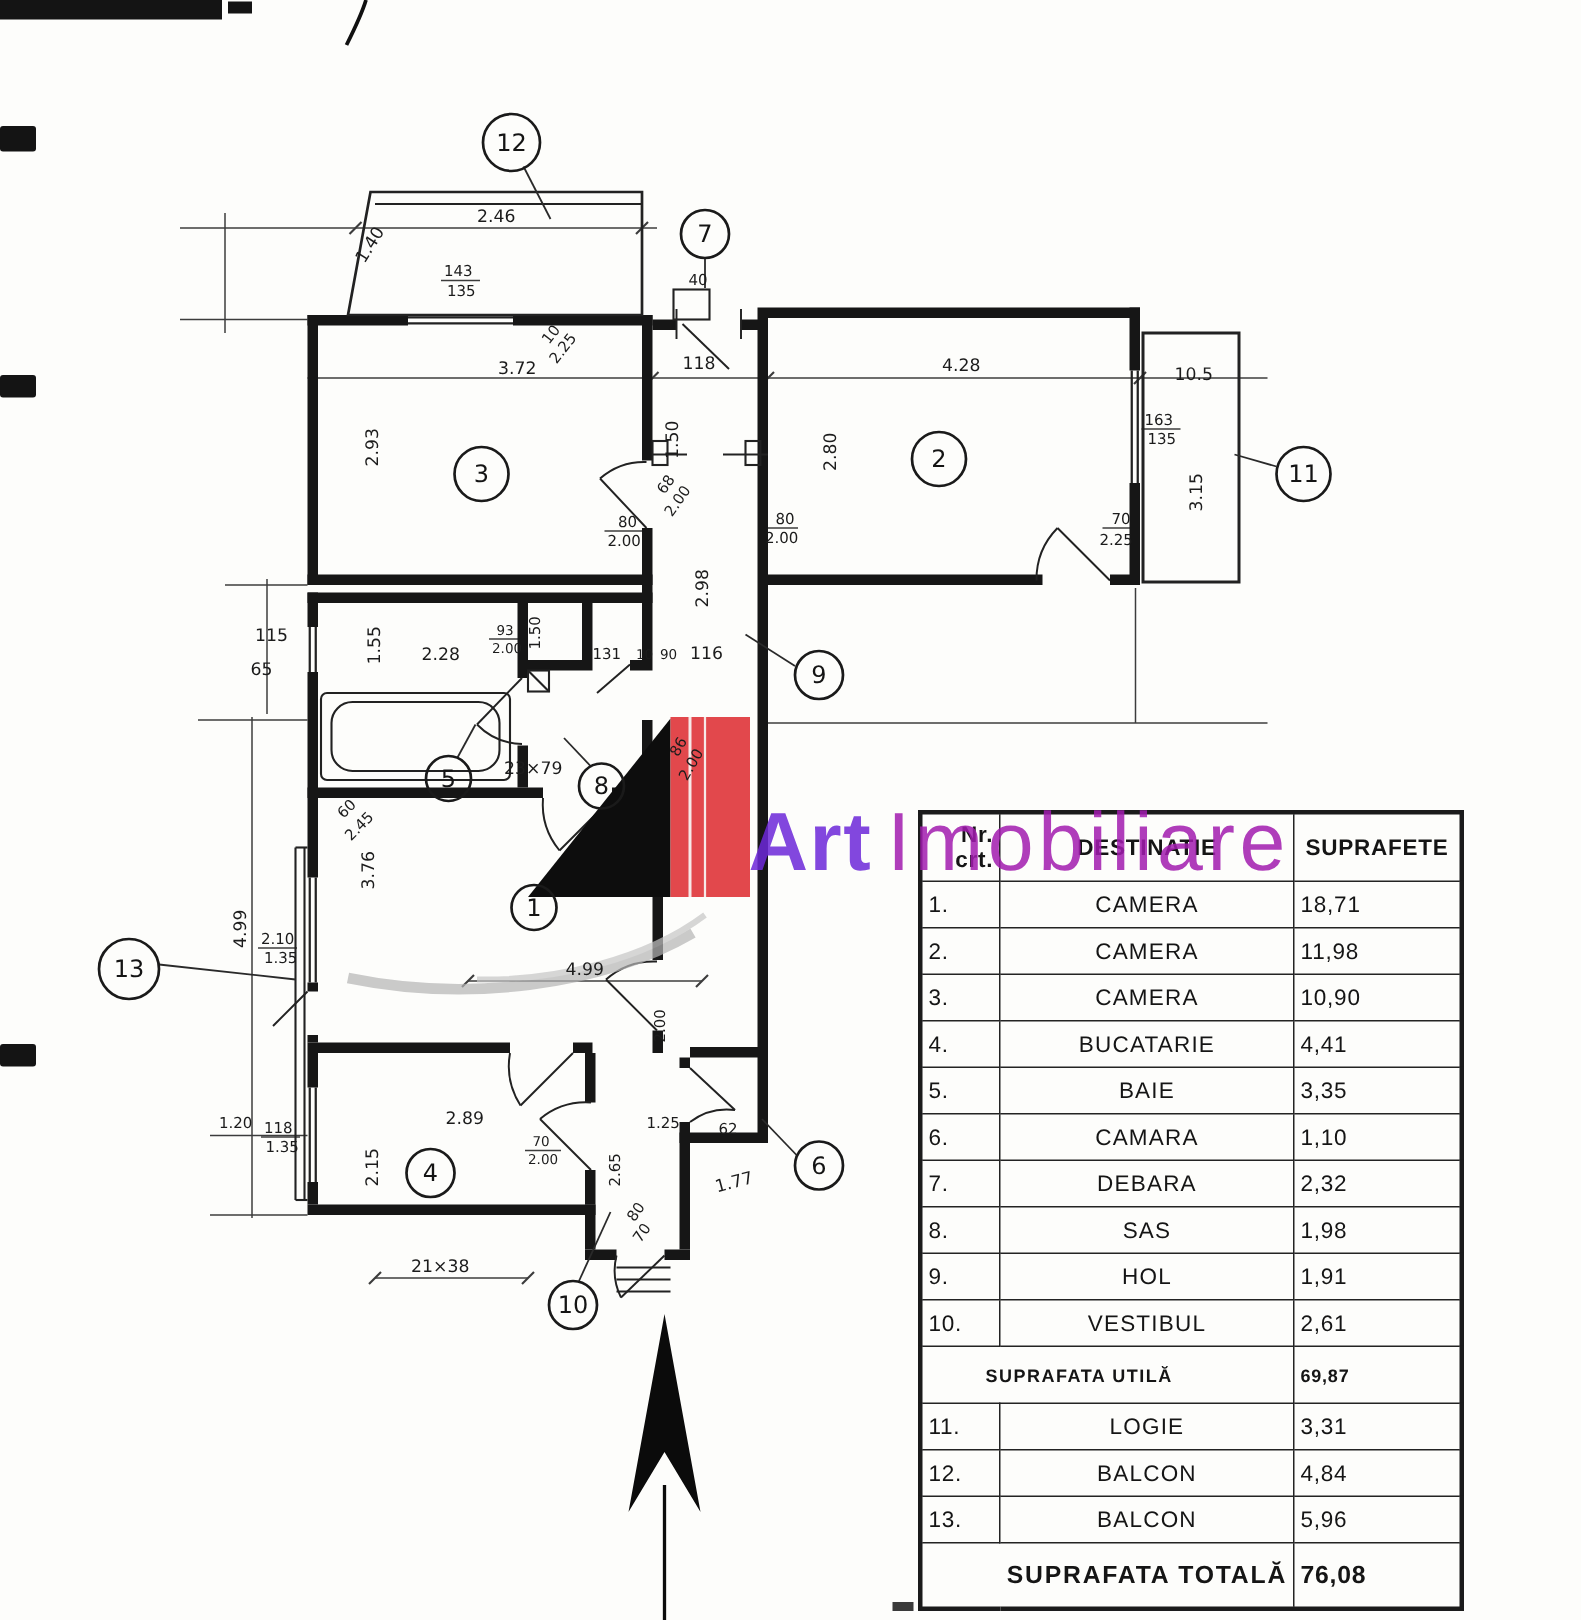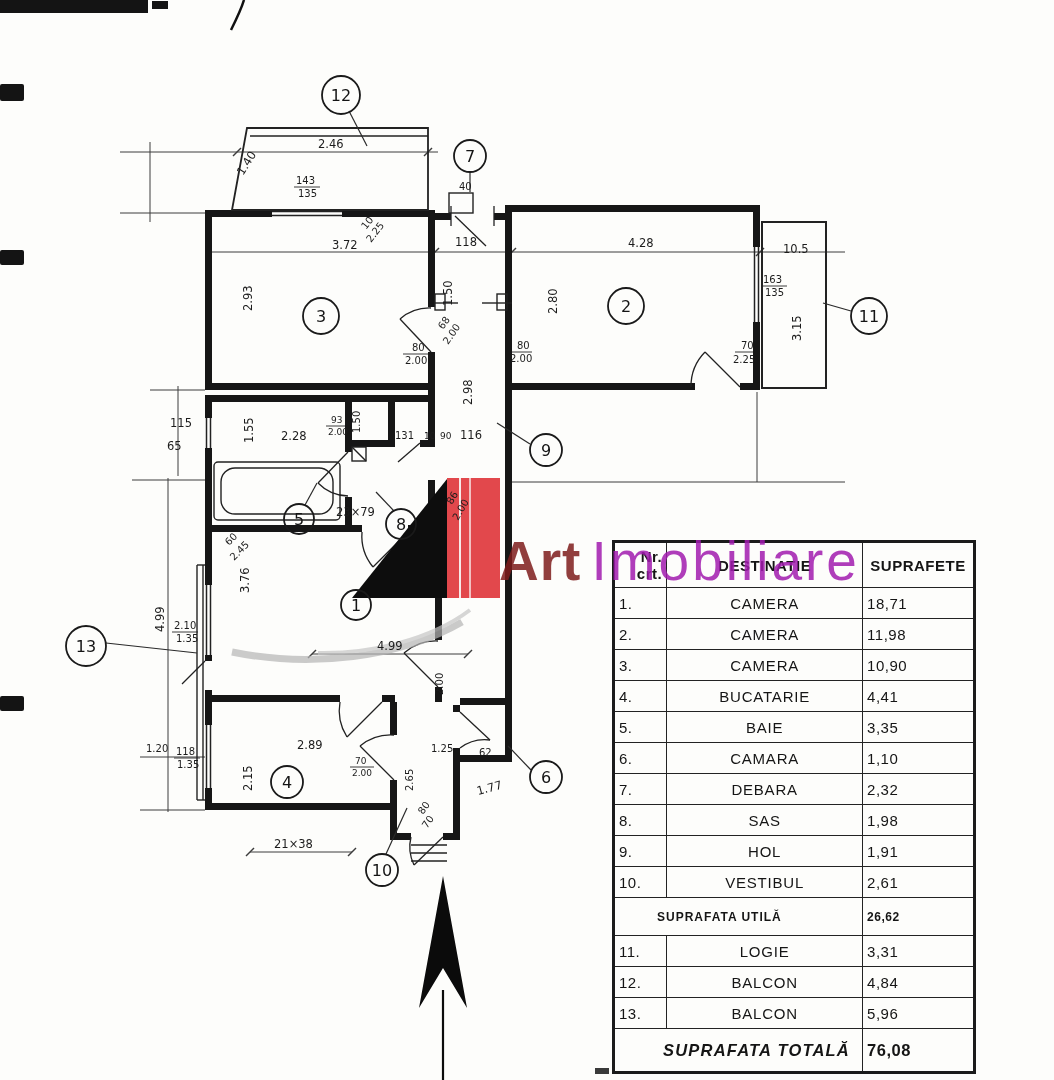--- a/index.html
+++ b/index.html
@@ -23,29 +23,29 @@
   th.h-nr span{display:block;}
   th.h-dest{width:212px;}
   th.h-area{width:104px;font-size:13px;letter-spacing:.4px;}
   td{height:26px;font-size:15px;}
   td.c-nr{text-align:left;padding-left:9px;letter-spacing:.5px;}
   td.c-dest{text-align:center;padding-left:16px;letter-spacing:.8px;}
   td.c-area{text-align:left;padding-right:16px;letter-spacing:.5px;}
   tr.row-strong td{height:33px;font-weight:700;font-size:12px;}
   tr.row-strong td.c-merged{text-align:left;padding-left:42px;letter-spacing:1px;}
   tr.row-total td{height:38px;font-weight:700;font-size:16.5px;}
-  tr.row-total td.c-merged{text-align:center;padding-left:40px;letter-spacing:1.2px;font-style:italic;}
+  tr.row-total td.c-merged{text-align:right;padding-left:40px;letter-spacing:1.2px;}
 
   
   .watermark{
     position:absolute;left:499px;top:534px;z-index:6;pointer-events:none;
     font-family:"Liberation Sans",sans-serif;font-size:55px;line-height:1;
     white-space:nowrap;opacity:.85;
   }
-  .watermark .w1{font-weight:700;color:#7f1d1d;letter-spacing:1px;text-align:right;}
+  .watermark .w1{font-weight:700;color:#6d28d9;letter-spacing:1px;text-align:right;}
   .watermark .w2{font-weight:400;color:#a21caf;letter-spacing:3px;margin-left:10px;}
 </style>
 </head>
 <body>
 
 <div class="page">
 
   <svg class="plan-svg" width="1054" height="1080" viewBox="0 0 1054 1080">
 
     <g stroke="#3c3c3c" stroke-width="1" fill="none">
@@ -411,21 +411,21 @@
           <td class="c-dest">HOL</td>
           <td class="c-area">1,91</td>
         </tr>
         <tr>
           <td class="c-nr">10.</td>
           <td class="c-dest">VESTIBUL</td>
           <td class="c-area">2,61</td>
         </tr>
         <tr class="row-strong">
           <td colspan="2" class="c-merged">SUPRAFATA UTILĂ</td>
-          <td class="c-area">26,62</td>
+          <td class="c-area">69,87</td>
         </tr>
         <tr>
           <td class="c-nr">11.</td>
           <td class="c-dest">LOGIE</td>
           <td class="c-area">3,31</td>
         </tr>
         <tr>
           <td class="c-nr">12.</td>
           <td class="c-dest">BALCON</td>
           <td class="c-area">4,84</td>

